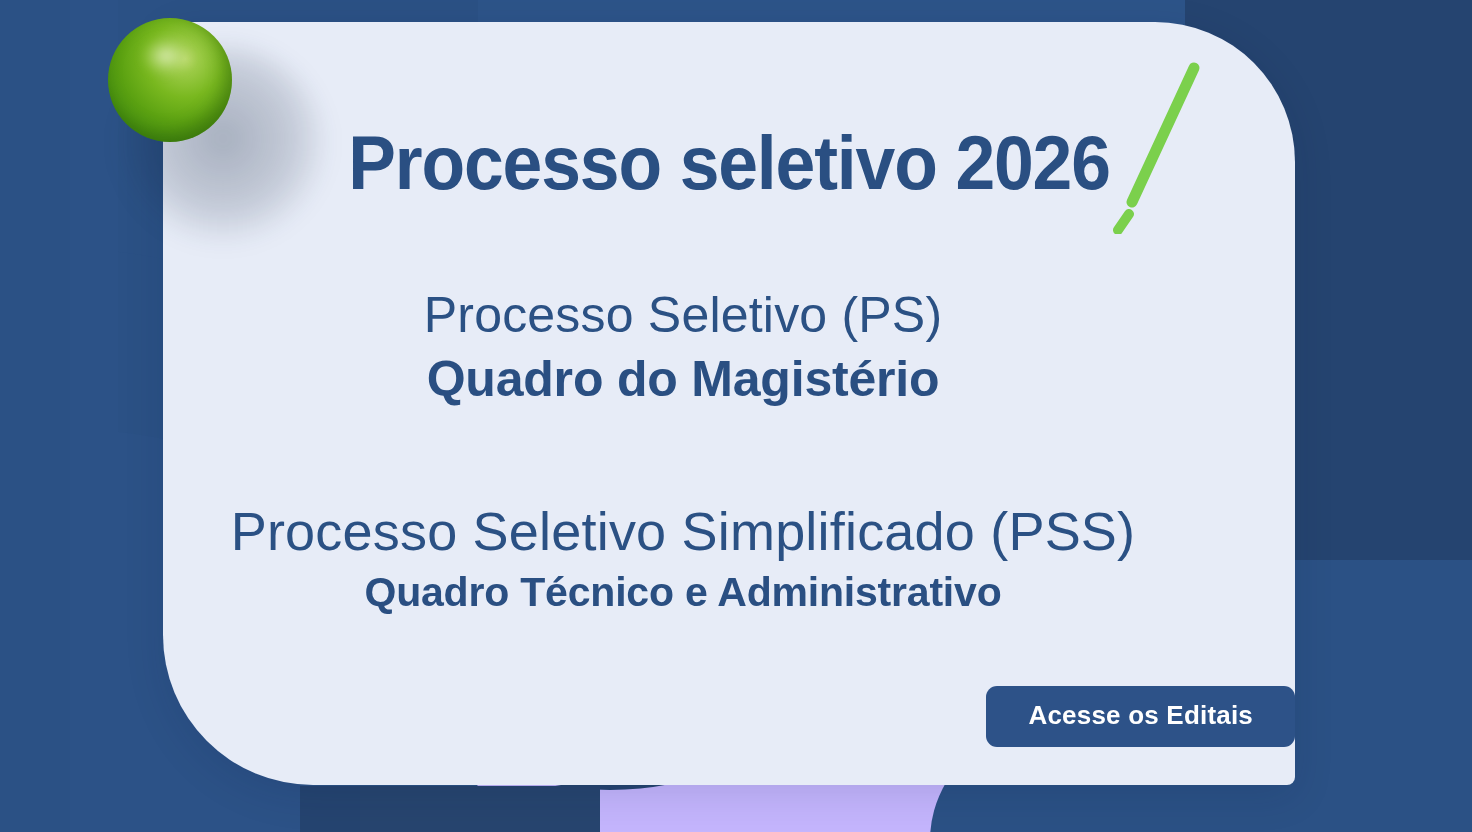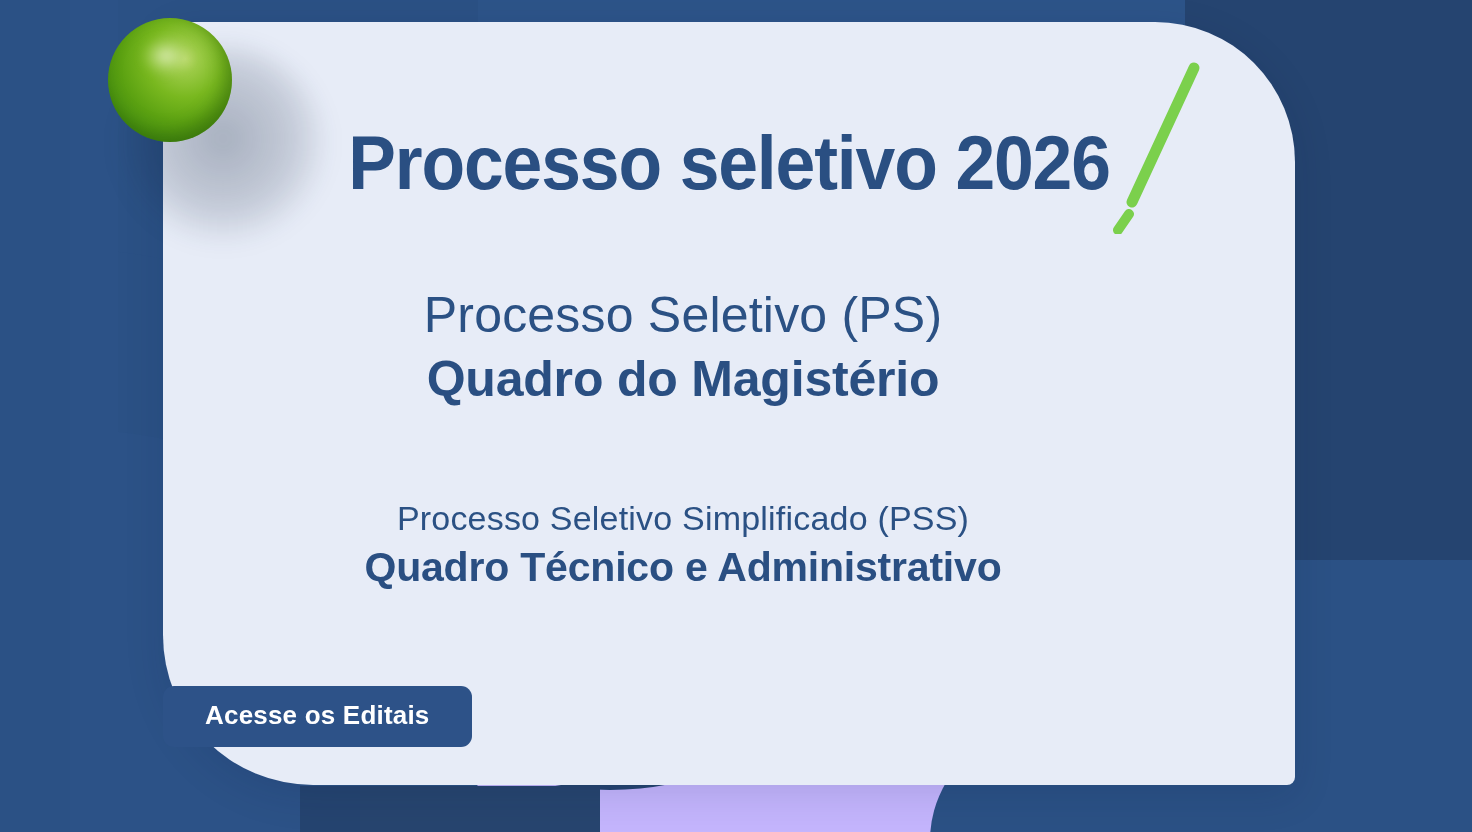--- a/index.html
+++ b/index.html
@@ -221,31 +221,31 @@
   }
   .line-bold {
     font-family: "Liberation Sans Narrow", "Liberation Sans", sans-serif;
     font-weight: 700;
     font-size: 50px;
     line-height: 1.28;
     letter-spacing: -0.2px;
     color: #2a4f82;
     white-space: nowrap;
   }
-  #block-pss .line-light { font-size: 34px; }
+  #block-pss .line-light { font-size: 54px; }
   #block-pss .line-bold  { font-size: 41px; }
 
   
   #cta-wrap {
     position: absolute;
     left: 163px;
     top: 686px;
     width: 1132px;
     display: flex;
-    justify-content: flex-start;
+    justify-content: flex-end;
   }
   #cta-button {
     background: #2d5288;
     color: #ffffff;
     font-family: "Liberation Sans", sans-serif;
     font-weight: 700;
     font-size: 26px;
     letter-spacing: 0.2px;
     border: none;
     border-radius: 11px;

